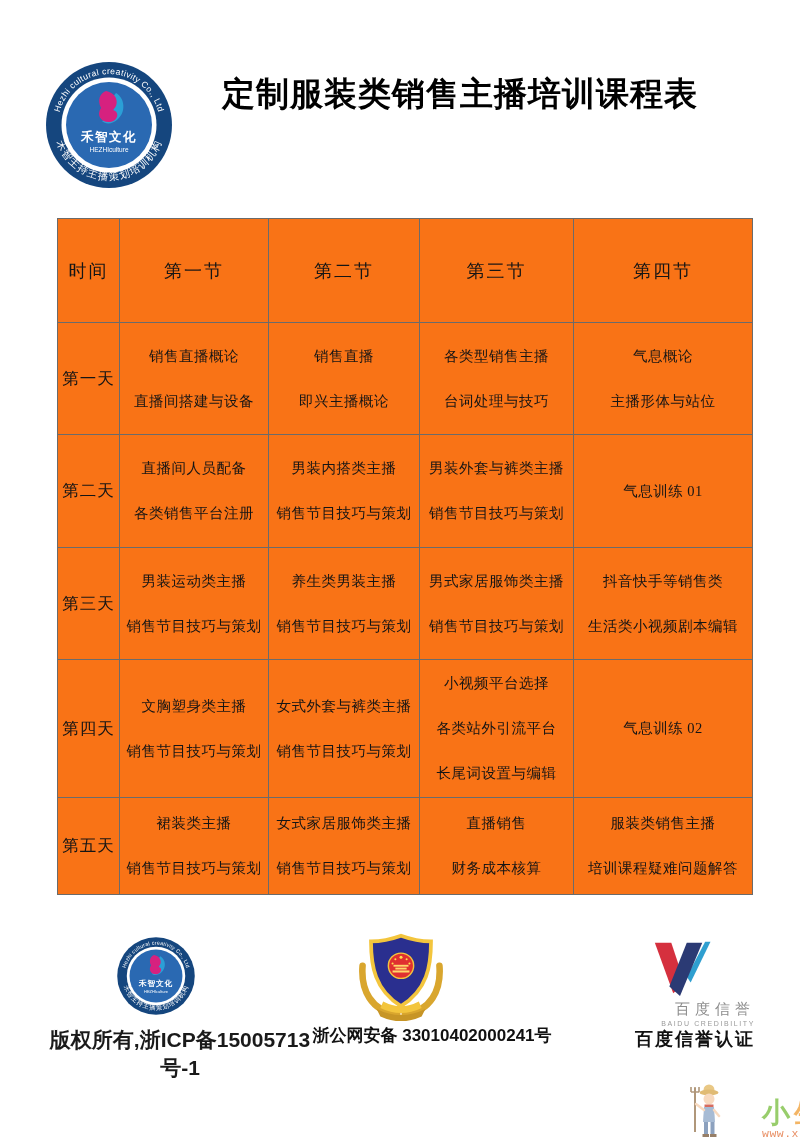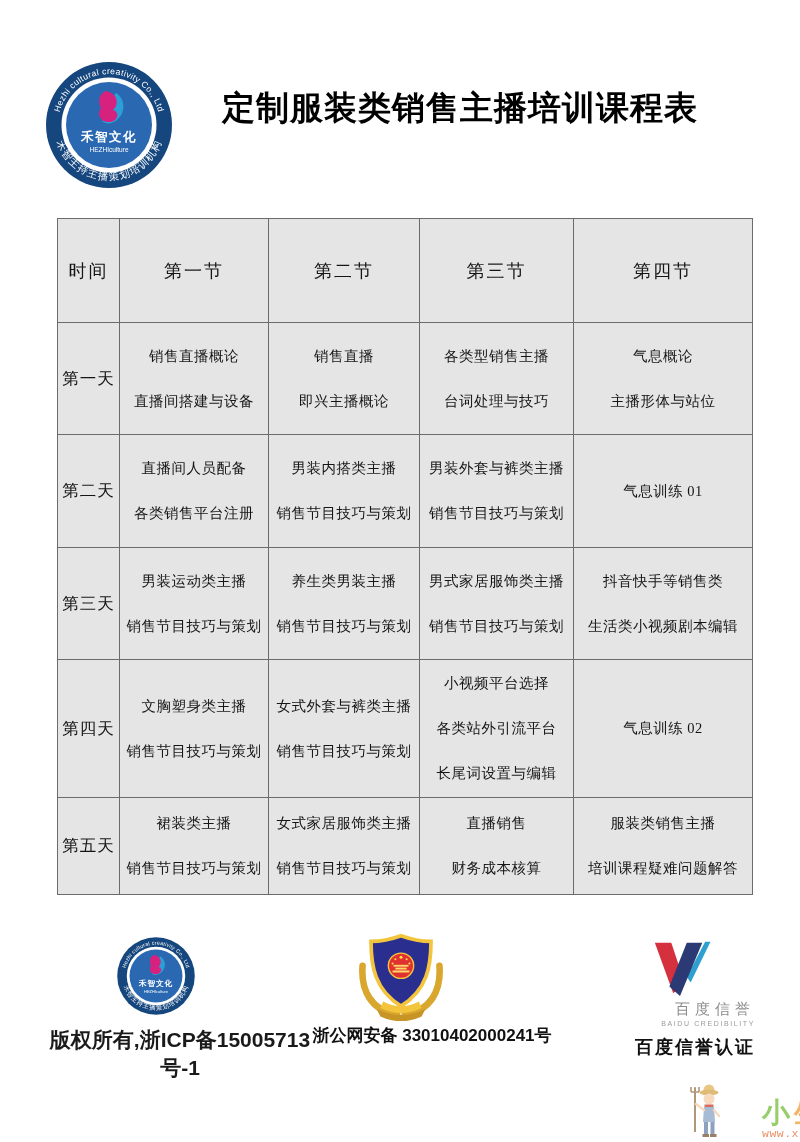--- a/index.html
+++ b/index.html
@@ -7,36 +7,36 @@
   .page {
     position:relative; width:800px; height:1142px; margin:0 auto;
     background:#ffffff; overflow:hidden;
     font-family:"Liberation Serif","DejaVu Serif",serif; color:#151515;
   }
 
   
   .logo-main { position:absolute; left:44px; top:60px; width:130px; height:130px; }
   .logo-small { position:absolute; left:116px; top:936px; width:80px; height:80px; }
   .page-title {
-    position:absolute; left:150px; right:30px; top:86px; text-align:center;
+    position:absolute; left:150px; right:30px; top:72px; text-align:center;
     font-size:33px; font-weight:bold; letter-spacing:1px; color:#000;
   }
   .page-subtitle {
     position:absolute; left:135px; right:18px; top:141px; text-align:center;
     font-size:13px; color:#111; letter-spacing:0.2px;
   }
 
   
   table.course-table {
     position:absolute; left:57px; top:218px; width:695px;
     border-collapse:collapse; table-layout:fixed;
   }
   .course-table th, .course-table td {
     border:1px solid #6b6b6b; text-align:center; vertical-align:middle;
-    background:#e5e5e5; padding:0;
+    background:#f97316; padding:0;
   }
   .course-table thead tr { height:104px; }
   .course-table tbody tr:nth-child(1) { height:112px; }
   .course-table tbody tr:nth-child(2) { height:113px; }
   .course-table tbody tr:nth-child(3) { height:112px; }
   .course-table tbody tr:nth-child(4) { height:138px; }
   .course-table tbody tr:nth-child(5) { height:97px; }
   .course-table th { font-size:18px; font-weight:normal; letter-spacing:2px; }
   td.day-cell { font-size:16.5px; letter-spacing:1px; }
   td.course-cell { font-size:14.5px; }
@@ -54,21 +54,21 @@
     font-family:"Liberation Sans","DejaVu Sans",sans-serif;
     font-weight:bold; font-size:17px; color:#111;margin-left:32px;
   }
   .baidu-block {
     position:absolute; left:605px; top:938px; width:150px; text-align:right;
     font-family:"Liberation Sans","DejaVu Sans",sans-serif;
   }
   .baidu-v { width:72px; height:60px; display:block; margin:0 auto; }
   .baidu-cn { font-size:15px; color:#8d8d8d; letter-spacing:5px; margin-top:2px; }
   .baidu-en { font-size:7px; color:#9a9a9a; letter-spacing:1.6px; margin-top:1px; }
-  .baidu-cert { font-size:18px; color:#111; font-weight:bold; letter-spacing:2px; margin-top:8px; }
+  .baidu-cert { font-size:18px; color:#111; font-weight:bold; letter-spacing:2px; }
 
   
   .watermark {
     position:absolute; left:688px; top:1072px; width:142px; height:68px;
     display:flex; align-items:flex-end; opacity:0.78;
     font-family:"Liberation Sans","DejaVu Sans",sans-serif;
     gap:38px;
   }
   .wm-figure { width:34px; height:62px; flex:0 0 auto; }
   .wm-textcol { margin-left:2px; }

